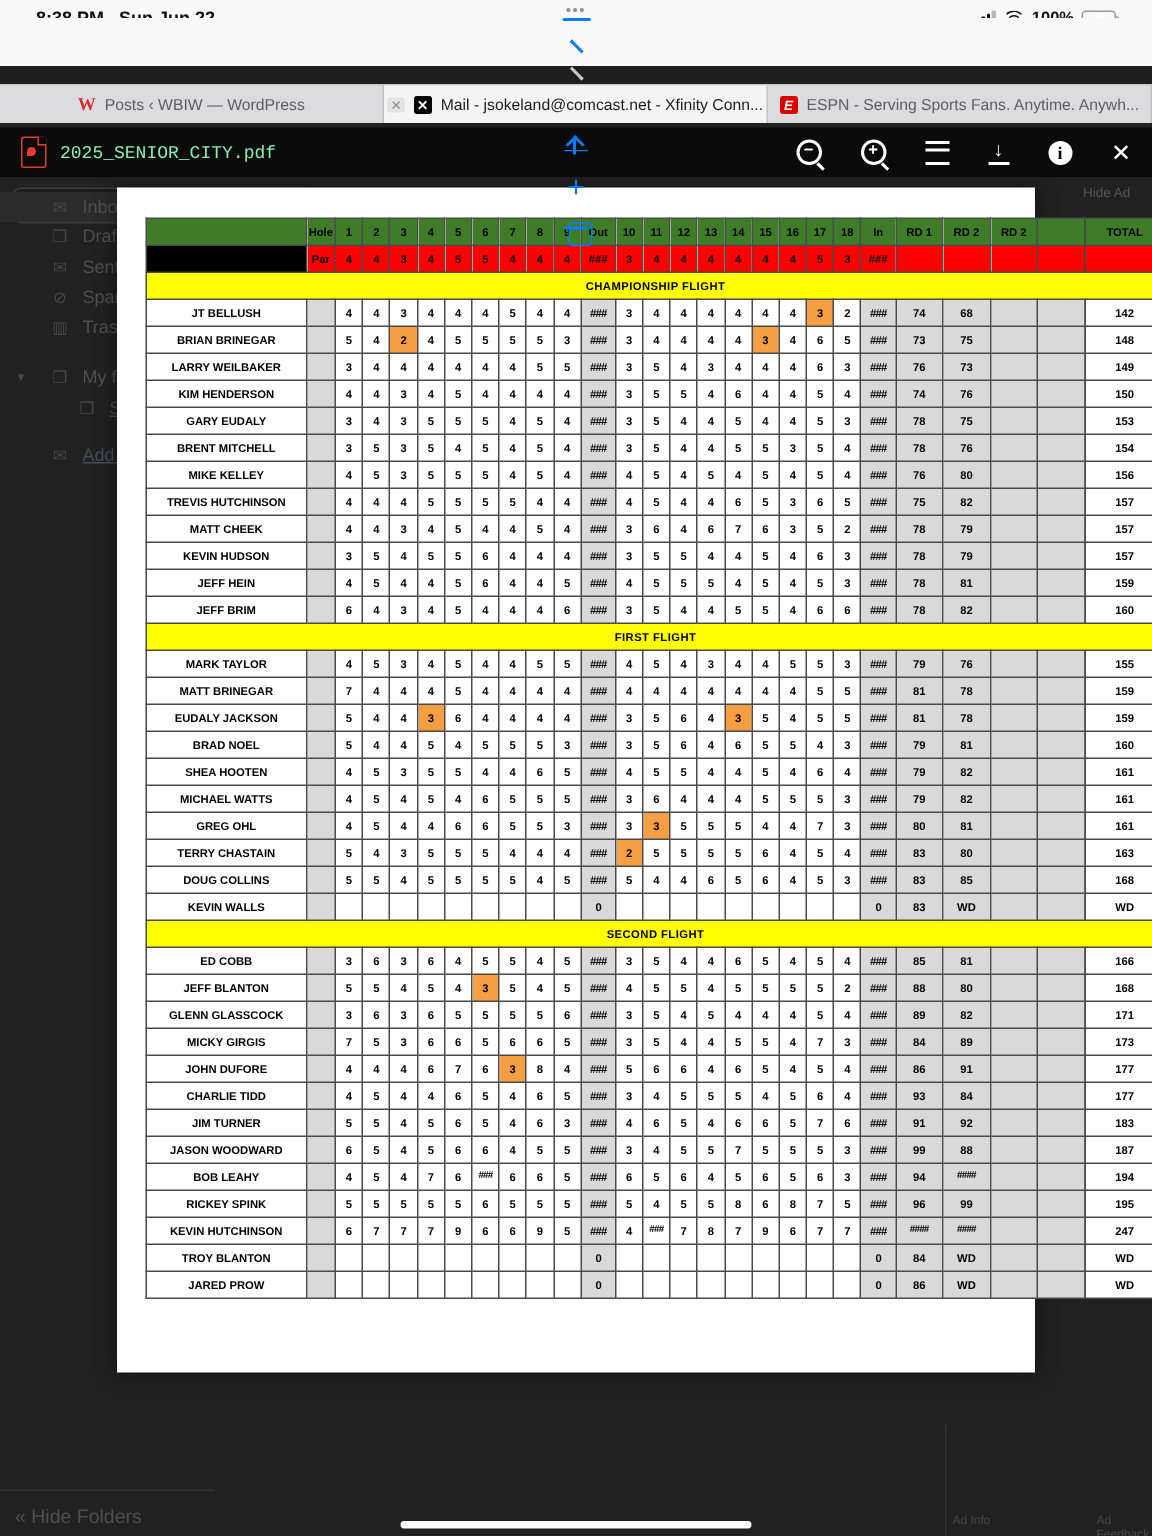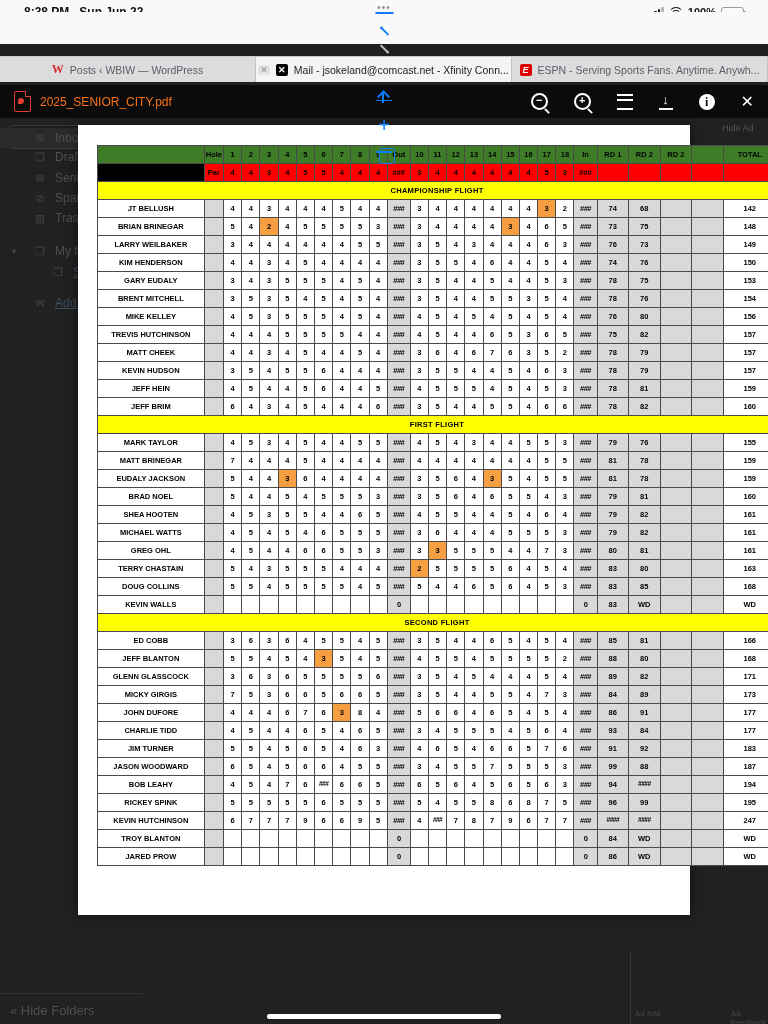--- a/index.html
+++ b/index.html
@@ -86,21 +86,21 @@
   .ad-img1{top:40px;height:165px;background:linear-gradient(180deg,#35292c 0%,#3a2e33 18%,#232a38 55%,#2b2b28 100%);}
   .ad-img2{top:208px;height:130px;background:linear-gradient(135deg,#2e2b28 0%,#101010 30%,#3a3a3a 45%,#0d0d0d 62%,#2e2b28 100%);}
   .ad-img3{top:341px;height:105px;background:linear-gradient(180deg,#2e2a28 0%,#27313f 40%,#2c3a52 70%,#262220 100%);}
 
   
   .pdf-toolbar{position:absolute;top:85px;left:0;width:768px;height:33px;background:#0b0b0b;z-index:5;
                display:flex;align-items:center;padding:0 14px;box-sizing:border-box;color:#fff;}
   .pdf-file-icon{width:15px;height:19px;border:1.5px solid #e03c31;border-radius:2px;position:relative;margin-right:9px;flex:0 0 auto;}
   .pdf-file-icon::before{content:"";position:absolute;right:-1px;top:-1px;width:5px;height:5px;background:#0b0b0b;border-left:1.5px solid #e03c31;border-bottom:1.5px solid #e03c31;}
   .pdf-file-icon::after{content:"";position:absolute;left:3px;top:6px;width:6px;height:6px;background:#e03c31;border-radius:50% 50% 50% 0;}
-  .pdf-name{font-size:12px;color:#f97316;}
+  .pdf-name{font-size:12px;color:#86efac;font-family:Liberation Mono, monospace;}
   .pdf-actions{margin-left:auto;display:flex;align-items:center;gap:26px;}
   .mag{position:relative;width:13px;height:13px;border:2px solid #fff;border-radius:50%;color:#fff;font-size:11px;line-height:10px;text-align:center;font-weight:700;}
   .mag::after{content:"";position:absolute;right:-4px;bottom:-4px;width:6px;height:2px;background:#fff;transform:rotate(45deg);}
   .hamburger{width:16px;height:12px;border-top:2px solid #fff;border-bottom:2px solid #fff;position:relative;}
   .hamburger::before{content:"";position:absolute;left:0;right:0;top:3px;height:2px;background:#fff;}
   .dl{position:relative;width:14px;height:14px;border-bottom:2px solid #fff;text-align:center;color:#fff;font-size:13px;line-height:12px;}
   .info-i{width:16px;height:16px;border-radius:50%;background:#fff;color:#0b0b0b;font-size:12px;font-weight:700;text-align:center;line-height:16px;font-family:"Liberation Serif",serif;}
   .close-x{color:#fff;font-size:16px;font-weight:400;}
 
   

